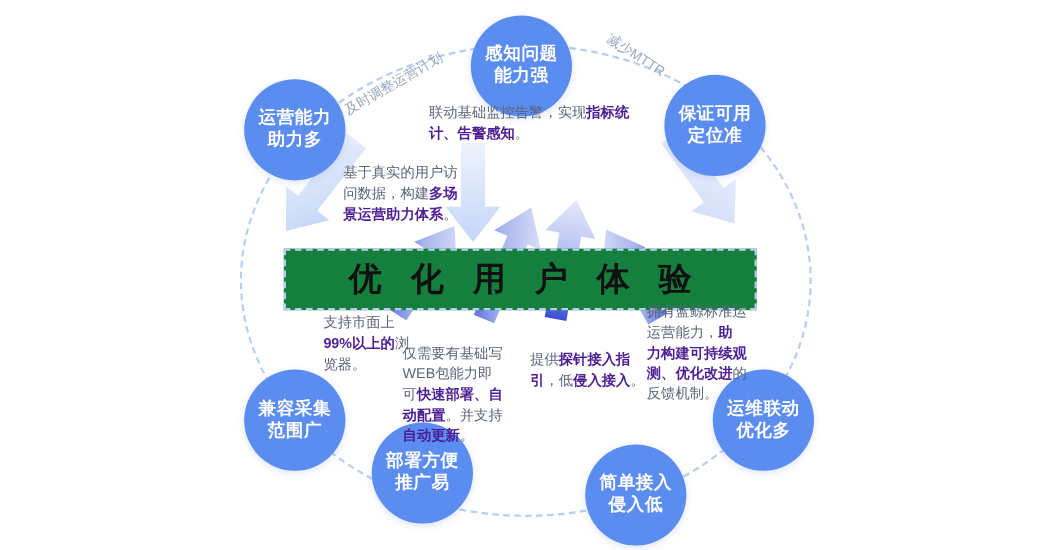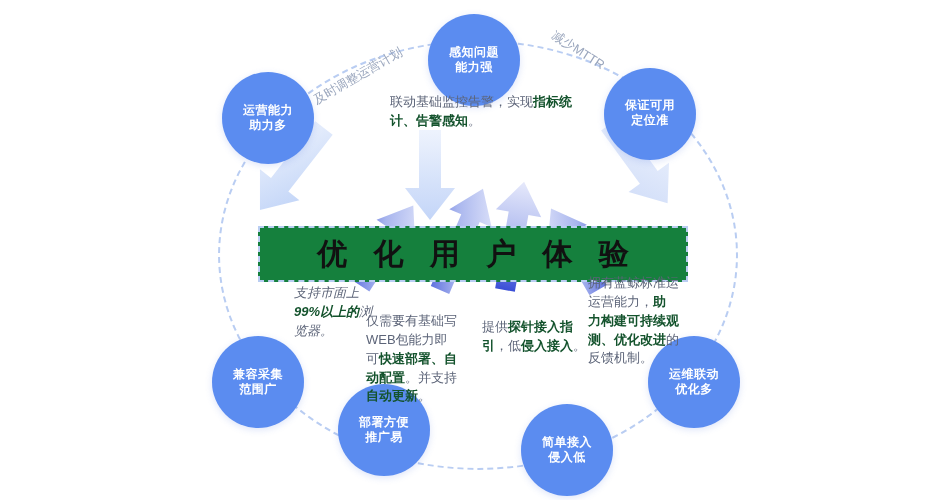--- a/index.html
+++ b/index.html
@@ -28,21 +28,21 @@
   .bubble {
     position: absolute;
     border-radius: 50%;
     background: #5b8cf0;
     color: #ffffff;
     display: flex;
     flex-direction: column;
     align-items: center;
     justify-content: center;
     font-weight: bold;
-    font-size: 12px;
+    font-size: 16px;
     line-height: 1.25;
     letter-spacing: 0.5px;
     text-align: center;
     box-shadow: 0 2px 7px rgba(70,110,220,0.18);
     z-index: 6;
   }
   .bubble span { display: block; white-space: nowrap; }
 
   
   .center-box {
@@ -70,21 +70,21 @@
 
   
   .note {
     position: absolute;
     font-size: 13px;
     line-height: 1.45;
     color: #5c6478;
     z-index: 8;
     white-space: pre-line;
   }
-  .note b { color: #14532d; font-weight: bold; }
+  .note b { color: #4c1d95; font-weight: bold; }
 
   
   .ring-label {
     position: absolute;
     font-size: 12.5px;
     color: #9aa6bd;
     white-space: nowrap;
     z-index: 8;
   }
   .ring-label.left  { transform: rotate(-30deg); }
@@ -174,52 +174,53 @@
   <div class="bubble" style="left:222px; top:72px; width:92px; height:92px;">
     <span>运营能力</span>
     <span>助力多</span>
   </div>
 
   <div class="bubble" style="left:604px; top:68px; width:92px; height:92px;font-family:Liberation Mono, monospace;">
     <span>保证可用</span>
     <span>定位准</span>
   </div>
 
-  <div class="bubble" style="left:212px; top:336px; width:92px; height:92px;">
+  <div class="bubble" style="left:222px; top:336px; width:92px; height:92px;">
     <span>兼容采集</span>
     <span>范围广</span>
   </div>
 
   <div class="bubble" style="left:648px; top:336px; width:92px; height:92px;">
     <span>运维联动</span>
     <span>优化多</span>
   </div>
 
   <div class="bubble" style="left:338px; top:384px; width:92px; height:92px;">
     <span>部署方便</span>
     <span>推广易</span>
   </div>
 
-  <div class="bubble" style="left:521px; top:404px; width:92px; height:92px;">
+  <div class="bubble" style="left:532px; top:404px; width:92px; height:92px;">
     <span>简单接入</span>
     <span>侵入低</span>
   </div>
 
   <div class="ring-label left" style="left:308px; top:68px;">及时调整运营计划</div>
   <div class="ring-label right" style="left:548px; top:42px;">减少MTTR</div>
 
   <div class="center-box">
     <div class="title">优 化 用 户 体 验</div>
   </div>
 
   <div class="note" style="left:390px; top:93px; width:196px;"><span>联动基础监控告警，实现</span><b>指标统</b><br><b>计、告警感知</b><span>。</span></div>
 
-
-
-  <div class="note" style="left:294px; top:284px; width:104px;font-style:italic;"><span>支持市面上</span><br><b>99%以上的</b><span>浏</span><br><span>览器。</span></div>
+  <div class="note" style="left:312px; top:148px; width:122px;"><span>基于真实的用户访</span><br><span>问数据，构建</span><b>多场</b><br><b>景运营助力体系</b><span>。</span></div>
+
+
+  <div class="note" style="left:294px; top:284px; width:104px;"><span>支持市面上</span><br><b>99%以上的</b><span>浏</span><br><span>览器。</span></div>
 
   <div class="note" style="left:366px; top:312px; width:116px;"><span>仅需要有基础写</span><br><span>WEB包能力即</span><br><span>可</span><b>快速部署、自</b><br><b>动配置</b><span>。并支持</span><br><b>自动更新</b><span>。</span></div>
 
   <div class="note" style="left:482px; top:318px; width:108px;"><span>提供</span><b>探针接入指</b><br><b>引</b><span>，低</span><b>侵入接入</b><span>。</span></div>
 
   <div class="note" style="left:588px; top:274px; width:110px;"><span>拥有蓝鲸标准运</span><br><span>运营能力，</span><b>助</b><br><b>力构建可持续观</b><br><b>测、优化改进</b><span>的</span><br><span>反馈机制。</span></div>
 
 </div>
 
 </body></html>

